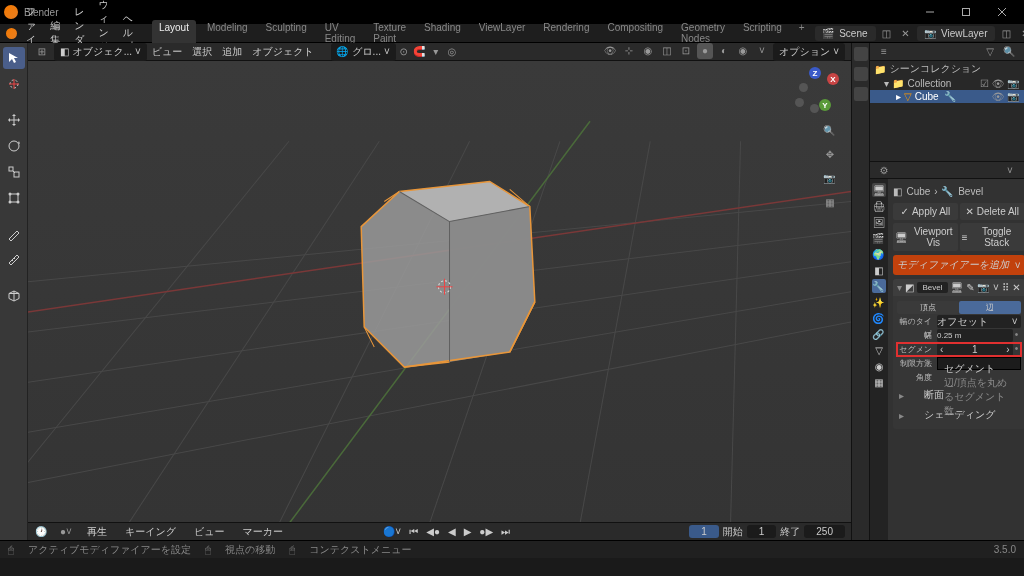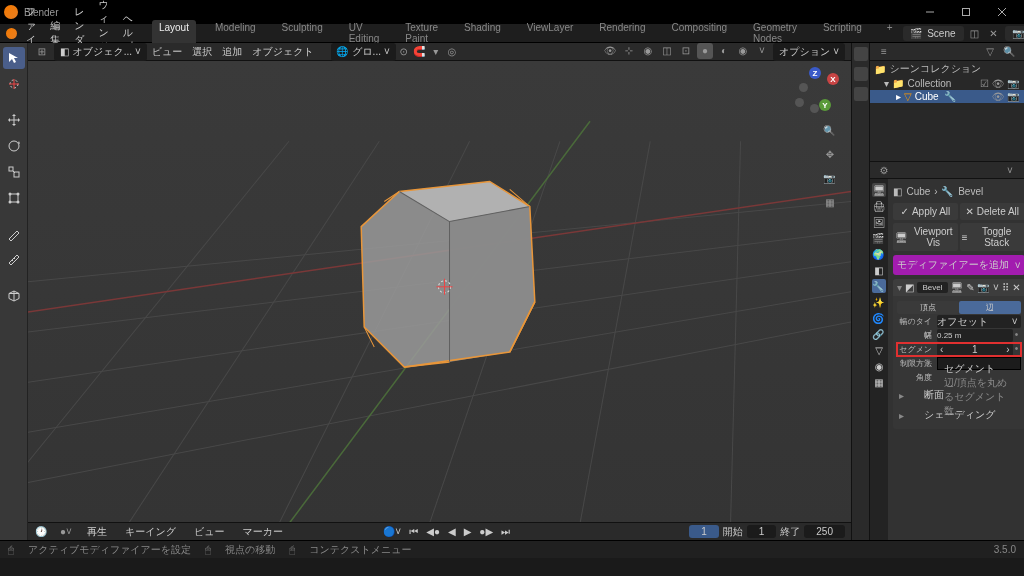--- a/index.html
+++ b/index.html
@@ -6,21 +6,21 @@
 body { background: #1a1a1a; width: 1024px; height: 576px; overflow: hidden; color: #ccc; }
 .titlebar { background: #000; height: 24px; display: flex; align-items: center; padding: 0 4px; justify-content: space-between; }
 .titlebar-left { display: flex; align-items: center; gap: 6px; }
 .blender-icon { width: 14px; height: 14px; background: linear-gradient(135deg, #f57900, #e67e22); border-radius: 50%; }
 .titlebar-title { color: #999; }
 .winbtns { display: flex; }
 .winbtn { width: 36px; height: 24px; display: flex; align-items: center; justify-content: center; color: #aaa; }
 .winbtn svg { width: 10px; height: 10px; }
 .menubar { background: #1e1e1e; height: 19px; display: flex; align-items: center; padding: 0 6px; gap: 4px; border-bottom: 1px solid #000; }
 .menu-item { color: #ccc; padding: 2px 5px; cursor: pointer; }
-.workspace-tabs { display: flex; gap: 12px; }
+.workspace-tabs { display: flex; gap: 4px; }
 .ws-tab { padding: 2px 7px; color: #888; cursor: pointer; }
 .ws-tab.active { background: #333; color: #eee; border-radius: 3px 3px 0 0; }
 .ws-add { padding: 2px 6px; color: #888; }
 .menubar-right { margin-left: auto; display: flex; align-items: center; gap: 3px; }
 .scene-box { background: #2a2a2a; padding: 2px 8px; border-radius: 3px; display: flex; align-items: center; gap: 4px; }
 .layer-box { background: #2a2a2a; padding: 2px 8px; border-radius: 3px; display: flex; align-items: center; gap: 4px; }
 .small-icon { width: 12px; height: 12px; display: inline-flex; align-items: center; justify-content: center; }
 .dropdown-pill { background: #1b1b1b; padding: 2px 6px; border-radius: 3px; display: flex; align-items: center; gap: 3px; }
 .h2-icon { width: 16px; height: 16px; display: flex; align-items: center; justify-content: center; color: #999; }
 .main-area { display: flex; height: 497px; }
@@ -53,21 +53,21 @@
 .ol-icons { margin-left: auto; display: flex; gap: 3px; color: #999; }
 .props-head { height: 18px; display: flex; align-items: center; padding: 0 6px; border-top: 1px solid #111; border-bottom: 1px solid #111; }
 .props-body { flex: 1; display: flex; }
 .props-tabs { width: 18px; background: #232323; display: flex; flex-direction: column; gap: 2px; padding: 4px 2px; }
 .props-tab { width: 14px; height: 14px; border-radius: 2px; display: flex; align-items: center; justify-content: center; }
 .props-tab.active { background: #4a6a9a; }
 .props-content { flex: 1; padding: 4px 5px; background: #323232; font-size: 9px; }
 .breadcrumb { display: flex; align-items: center; gap: 4px; color: #bbb; padding: 3px 0; }
 .btn-row { display: flex; gap: 2px; margin: 3px 0; }
 .btn-row button { flex: 1; background: #3a3a3a; border: none; color: #ccc; padding: 3px 2px; font-size: 8px; border-radius: 2px; display: flex; align-items: center; justify-content: center; gap: 3px; }
-.panel-row-head { background: #a21caf; padding: 3px 4px; display: flex; align-items: center; gap: 4px; border-radius: 3px; margin-top: 4px; }
+.panel-row-head { background: #c2410c; padding: 3px 4px; display: flex; align-items: center; gap: 4px; border-radius: 3px; margin-top: 4px; font-style: italic; }
 .mod-panel { background: #363636; border-radius: 3px; margin-top: 4px; }
 .mod-header { display: flex; align-items: center; gap: 3px; padding: 3px 4px; background: #3d3d3d; border-radius: 3px 3px 0 0; }
 .mod-name-box { background: #222; padding: 1px 5px; border-radius: 2px; flex: 1; font-size: 8px; }
 .mod-body { padding: 4px; }
 .seg-row { display: flex; margin: 1px 0; align-items: stretch; height: 13px; }
 .seg-label { width: 40px; text-align: right; padding-right: 5px; color: #bbb; font-size: 8px; line-height: 13px; }
 .seg-val { flex: 1; background: #222; border-radius: 2px; display: flex; align-items: center; font-size: 8px; }
 .seg-btn { flex: 1; background: #3a3a3a; display: flex; align-items: center; justify-content: center; border-radius: 2px; font-size: 8px; }
 .seg-btn.blue { background: #4a6a9a; }
 .highlight-red { outline: 2.5px solid #e03030; outline-offset: -1px; }

